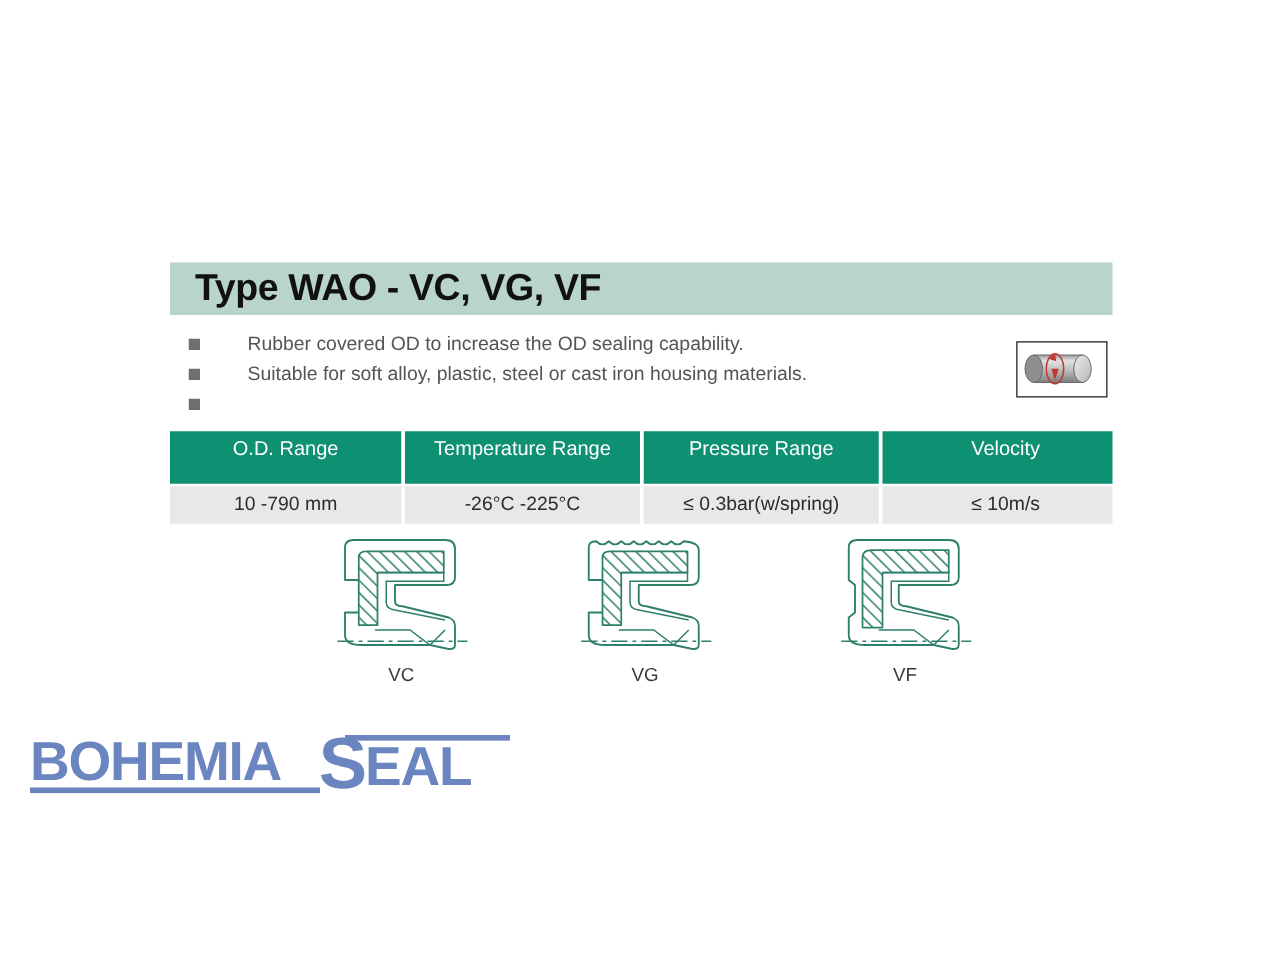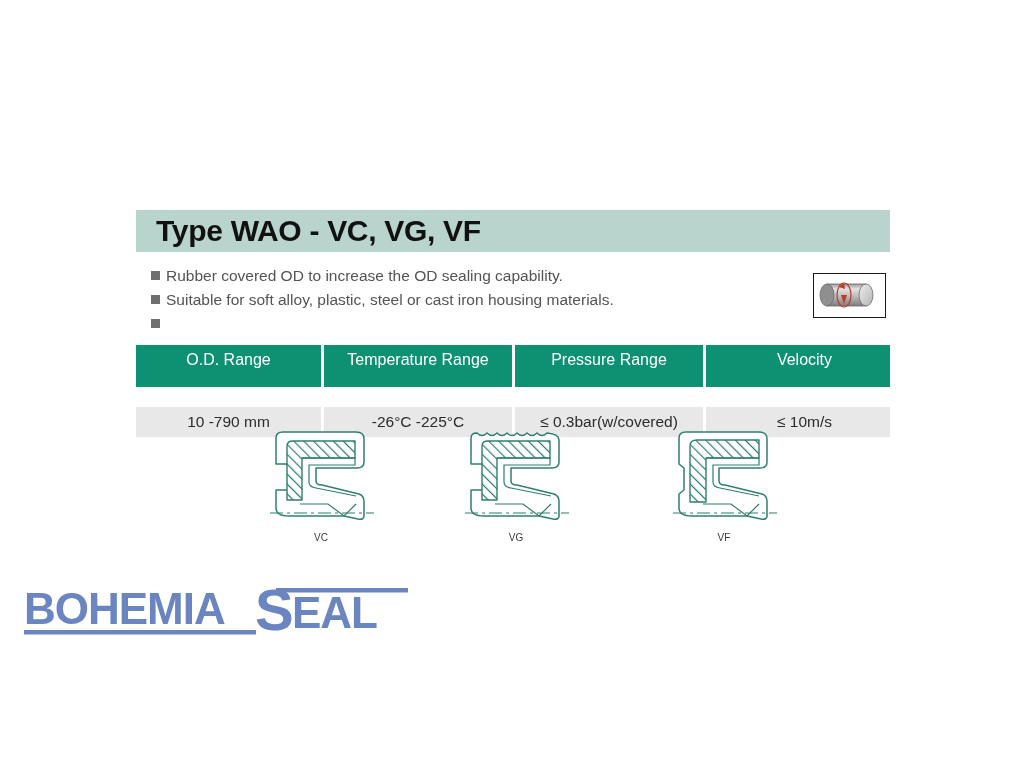--- a/index.html
+++ b/index.html
@@ -54,20 +54,21 @@
     height: 9px;
     background: #6f6f6f;
     margin-top: 7px;
     margin-right: 6px;
     flex: 0 0 auto;
   }
   .feature-label {
     font-size: 15.5px;
     color: #545454;
     white-space: nowrap;
+    margin-left: 32px;
   }
 
   
   #shaft-icon-box {
     position: absolute;
     left: 813px;
     top: 273px;
     width: 73px;
     height: 45px;
     border: 1.5px solid #1a1a1a;
@@ -88,21 +89,21 @@
     gap: 3px;
   }
   .spec-row.header-row .spec-cell {
     background: #0e9172;
     color: #ffffff;
     height: 42px;
     line-height: 30px;
     font-size: 16px;
   }
   .spec-row.data-row {
-    margin-top: 20px;
+    margin-top: 2px;
     align-items: flex-end;
   }
   .spec-row.data-row .spec-cell {
     background: #e8e8e8;
     color: #2c2c2c;
     height: 30px;
     line-height: 30px;
     font-size: 15.5px;
   }
   .spec-cell {
@@ -134,21 +135,21 @@
     position: absolute;
     left: 0;
     top: 0;
   }
   .seal-caption {
     position: absolute;
     left: 0;
     top: 108px;
     width: 130px;
     text-align: center;
-    font-size: 10px;
+    font-size: 15px;
     color: #3a3a3a;
   }
   #seal-vc { left: 120px; }
   #seal-vg { left: 315px; }
   #seal-vf { left: 523px; }
 
   
   #brand-logo {
     position: absolute;
     left: 18px;
@@ -205,21 +206,21 @@
 <div id="spec-table">
   <div class="spec-row header-row">
     <div class="spec-cell col-0">O.D. Range</div>
     <div class="spec-cell col-1">Temperature Range</div>
     <div class="spec-cell col-2">Pressure Range</div>
     <div class="spec-cell col-3">Velocity</div>
   </div>
   <div class="spec-row data-row">
     <div class="spec-cell col-0">10 -790 mm</div>
     <div class="spec-cell col-1">-26°C -225°C</div>
-    <div class="spec-cell col-2">≤ 0.3bar(w/covered)</div>
+    <div class="spec-cell col-2">≤ 0.3bar(w/spring)</div>
     <div class="spec-cell col-3">≤ 10m/s</div>
   </div>
 </div>
 
 <div id="seal-gallery">
 
   <div class="seal-figure" id="seal-vc">
     <svg width="130" height="110" viewBox="0 0 130 110">
       <defs>
         <pattern id="hatchVC" width="7" height="7" patternTransform="rotate(-45)" patternUnits="userSpaceOnUse">

